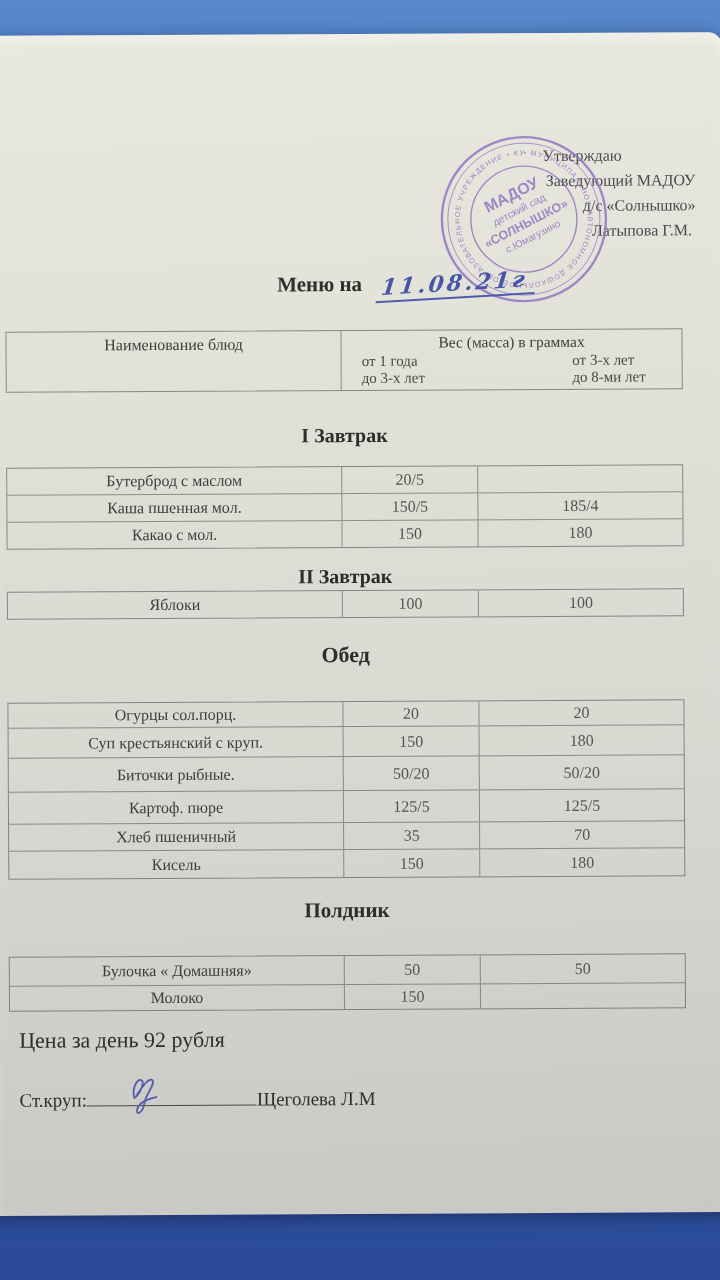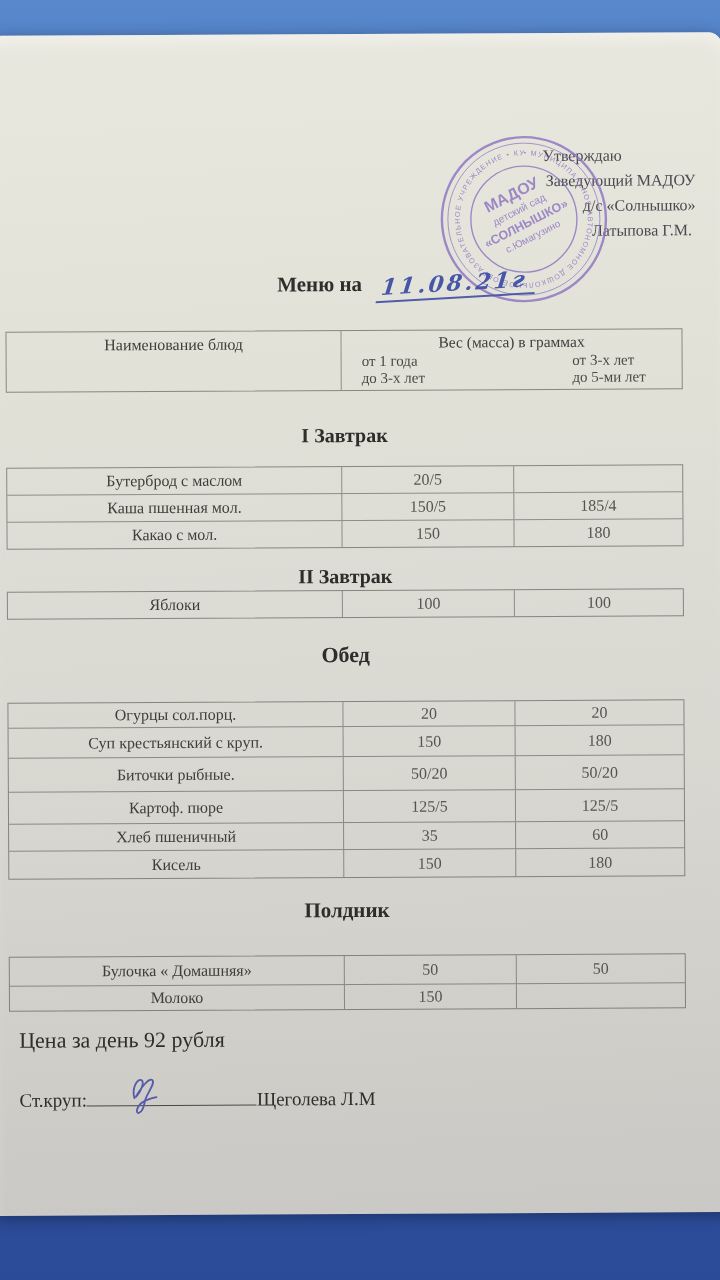--- a/index.html
+++ b/index.html
@@ -25,21 +25,21 @@
     display:inline-block;margin-left:10px;padding:0 8px 1px 4px;
     color:#4656a8;font-style:italic;font-weight:bold;font-size:22px;letter-spacing:3px;
     border-bottom:2px solid #4e5caa;transform:rotate(-3deg) skewX(-10deg);
     font-family:"DejaVu Serif", serif;
   }
   .tbl{position:absolute;left:15px;width:677px;border:1px solid rgba(88,87,84,0.65);box-sizing:border-box;font-size:16px;}
   .row{display:flex;border-bottom:1px solid rgba(88,87,84,0.6);height:26px;line-height:26px;}
   .row:last-child{border-bottom:none;}
   .c{text-align:center;overflow:hidden;box-sizing:border-box;}
   .c.name{width:335px;border-right:1px solid rgba(88,87,84,0.6);}
-  .c.w1{width:172px;border-right:1px solid rgba(88,87,84,0.6);color:#55544f;}
+  .c.w1{width:136px;border-right:1px solid rgba(88,87,84,0.6);color:#55544f;}
   .c.w2{flex:1;color:#55544f;}
   .r24{height:24px;line-height:24px;}
   .r29{height:29px;line-height:29px;}
   .r33{height:33px;line-height:33px;}
   .r31{height:31px;line-height:31px;}
   .r27{height:27px;line-height:27px;}
   .r28{height:28px;line-height:28px;}
   #hdr-tbl{top:296px;height:61px;display:flex;}
   #hdr-tbl .hname{width:335px;border-right:1px solid rgba(88,87,84,0.6);text-align:center;padding-top:4px;box-sizing:border-box;}
   #hdr-tbl .wcol{flex:1;}
@@ -99,21 +99,21 @@
     <div class="hname">Наименование блюд</div>
     <div class="wcol">
       <div class="wtitle">Вес (масса)  в граммах</div>
       <div class="ages">
         <div class="age">
           <div>от 1 года</div>
           <div>до 3-х лет</div>
         </div>
         <div class="age">
           <div>от 3-х лет</div>
-          <div>до 5-ми лет</div>
+          <div>до 8-ми лет</div>
         </div>
       </div>
     </div>
   </div>
 
   <div class="sec-h" id="h1">I Завтрак</div>
   <div class="tbl" id="t1">
     <div class="row">
       <div class="c name">Бутерброд с маслом</div>
       <div class="c w1">20/5</div>
@@ -157,21 +157,21 @@
       <div class="c w2">50/20</div>
     </div>
     <div class="row r31">
       <div class="c name">Картоф. пюре</div>
       <div class="c w1">125/5</div>
       <div class="c w2">125/5</div>
     </div>
     <div class="row">
       <div class="c name">Хлеб пшеничный</div>
       <div class="c w1">35</div>
-      <div class="c w2">60</div>
+      <div class="c w2">70</div>
     </div>
     <div class="row r27">
       <div class="c name">Кисель</div>
       <div class="c w1">150</div>
       <div class="c w2">180</div>
     </div>
   </div>
 
   <div class="sec-h" id="h4">Полдник</div>
   <div class="tbl" id="t4">

